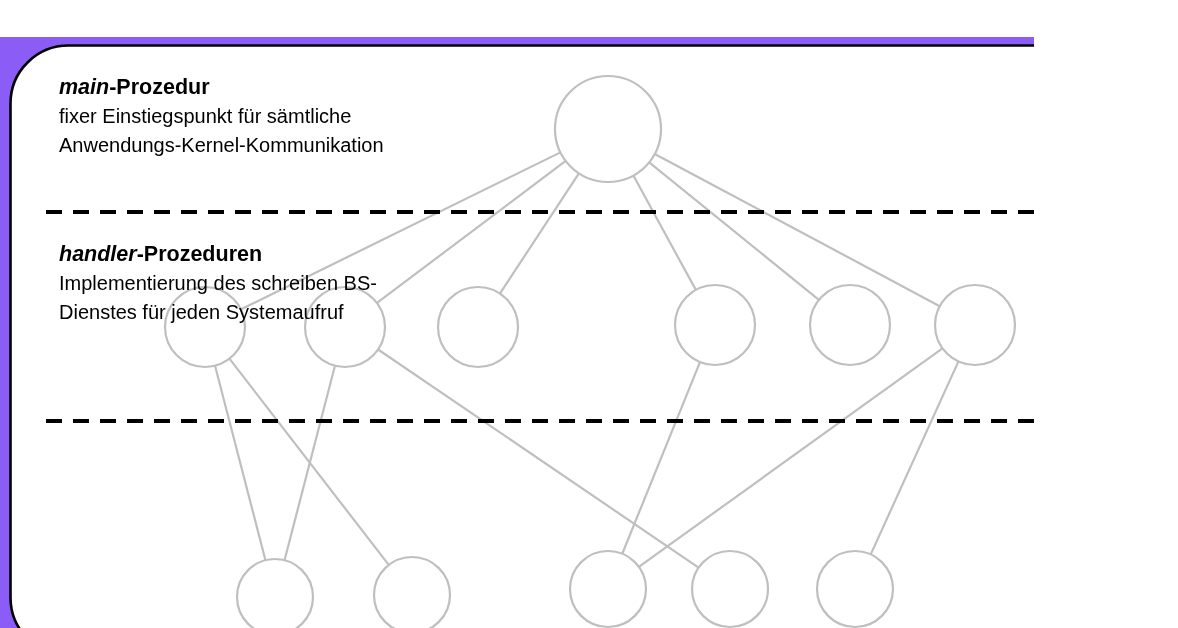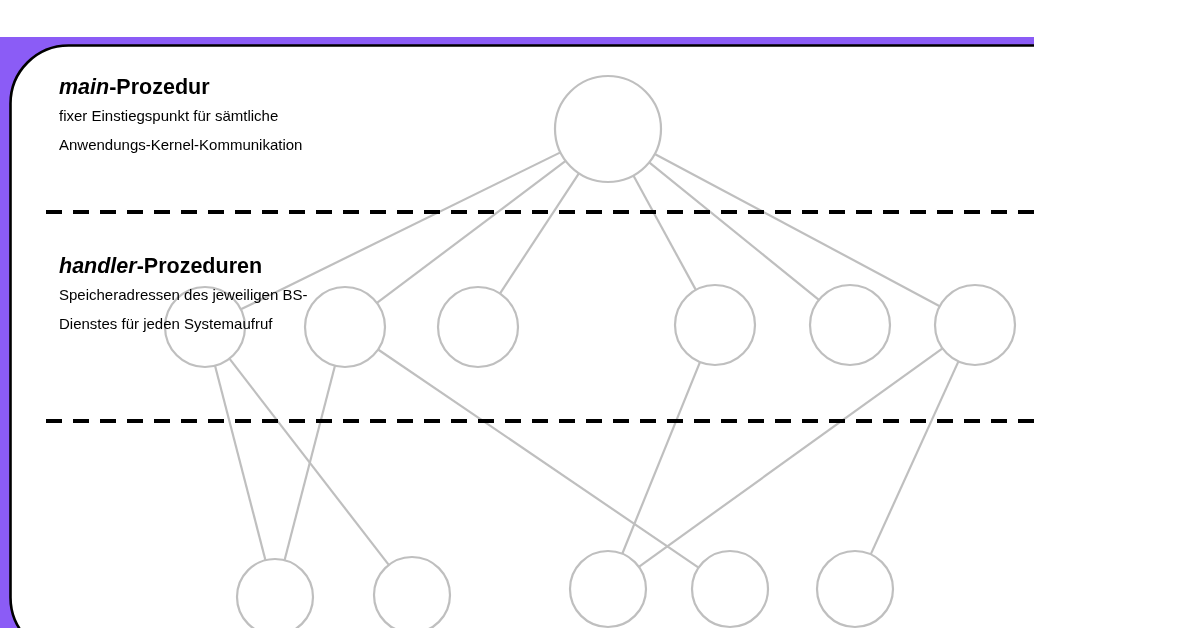--- a/index.html
+++ b/index.html
@@ -35,29 +35,29 @@
     font-weight: bold;
     color: #000000;
     line-height: 28px;
     white-space: nowrap;
     margin: 0 0 1px 0;
   }
   .tier-title .em {
     font-style: italic;
   }
   .tier-desc {
-    font-size: 15px;
+    font-size: 20px;
     font-weight: normal;
     color: #000000;
     line-height: 28.5px;
     white-space: pre-line;
     margin: 0;
   }
   #tier-main   { left: 59px;  top: 36px;  }
-  #tier-handler{ left: 59px;  top: 215px; }
+  #tier-handler{ left: 59px;  top: 203px; }
   #tier-utility{ left: 59px;  top: 412px; }
 </style>
 </head>
 <body>
 
 <div id="stage">
 
   <svg id="diagram-svg" viewBox="0 0 1178 628">
     <rect x="10.5" y="8.5" width="1157" height="610" rx="58" ry="58" fill="#ffffff" stroke="#000000" stroke-width="2.6"></rect>
     <g id="edge-layer">
@@ -96,18 +96,18 @@
   </svg>
 
   <div class="tier-block" id="tier-main">
     <div class="tier-title"><span class="em">main</span><span>-Prozedur</span></div>
     <div class="tier-desc">fixer Einstiegspunkt für sämtliche
 Anwendungs-Kernel-Kommunikation</div>
   </div>
 
   <div class="tier-block" id="tier-handler">
     <div class="tier-title"><span class="em">handler</span><span>-Prozeduren</span></div>
-    <div class="tier-desc">Speicheradressen des jeweiligen BS-
+    <div class="tier-desc">Implementierung des schreiben BS-
 Dienstes für jeden Systemaufruf</div>
   </div>
 
 
 </div>
 
 </body></html>

